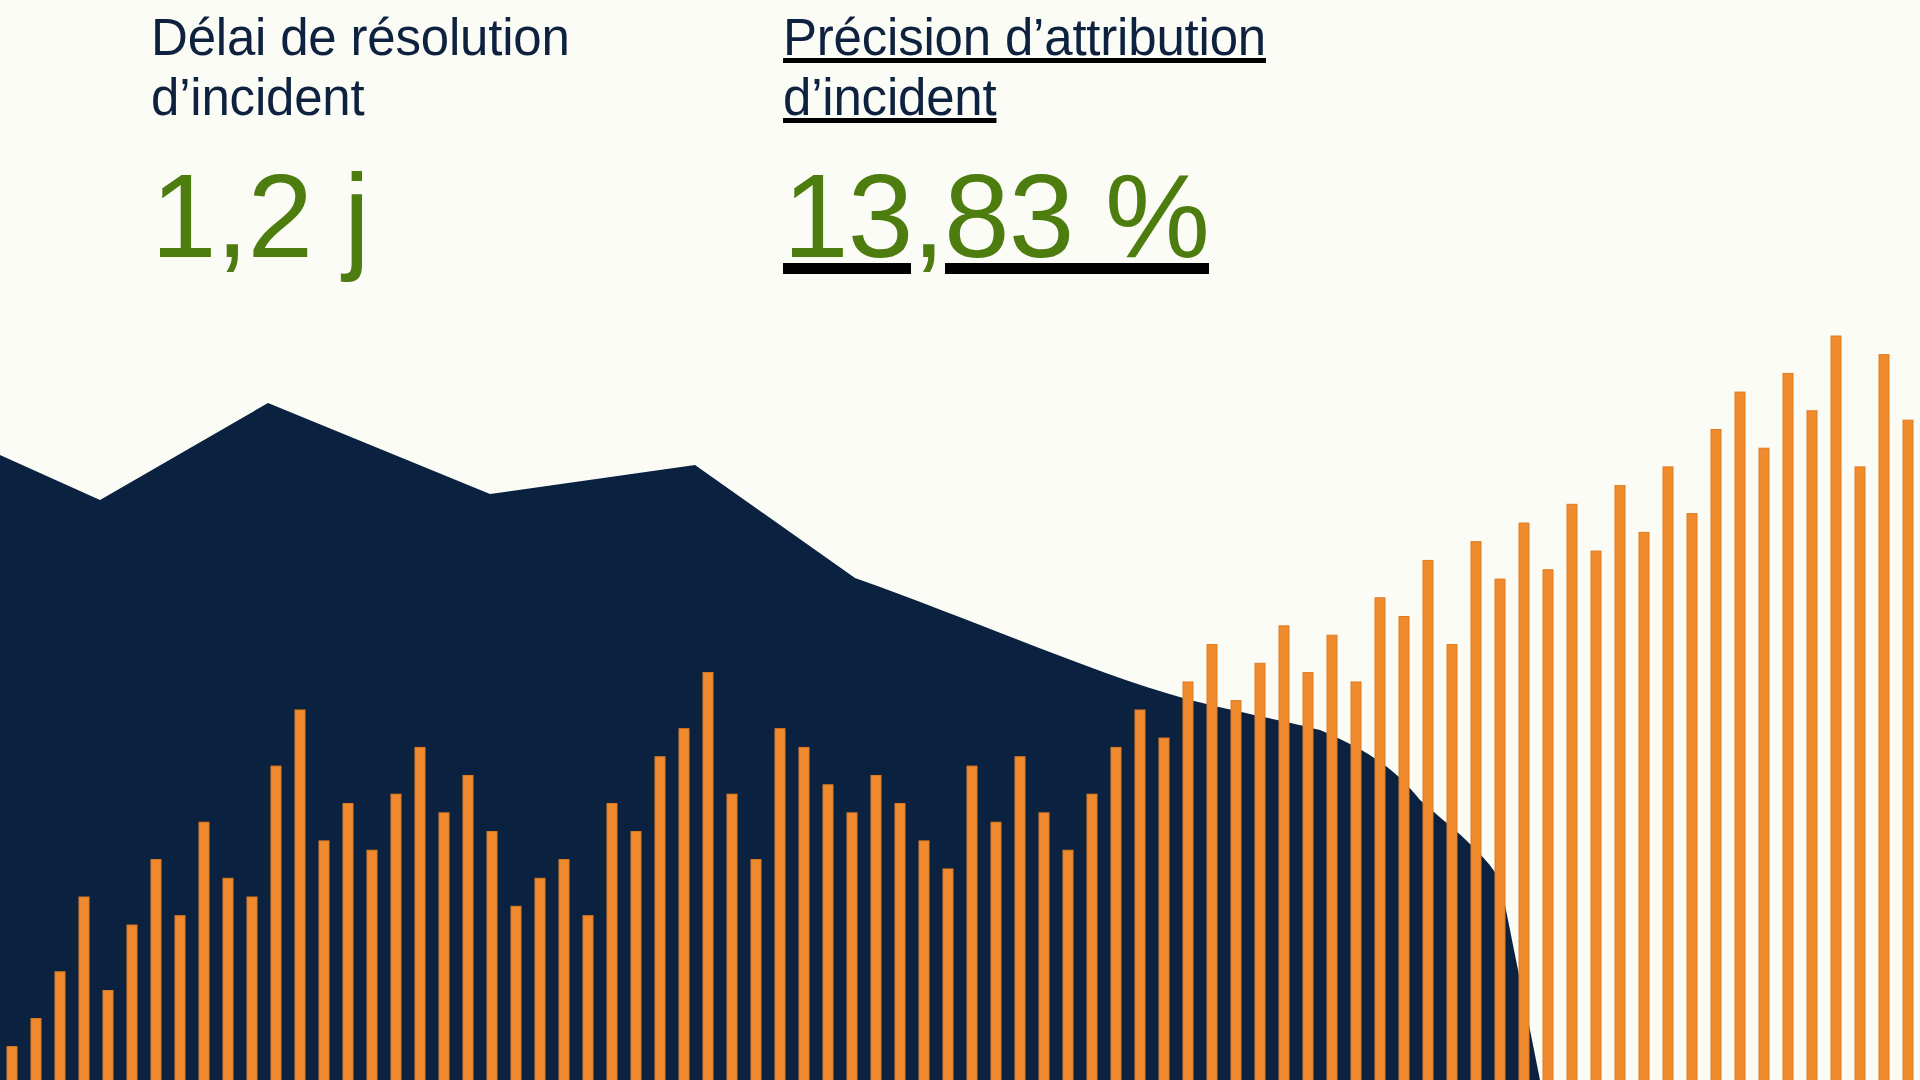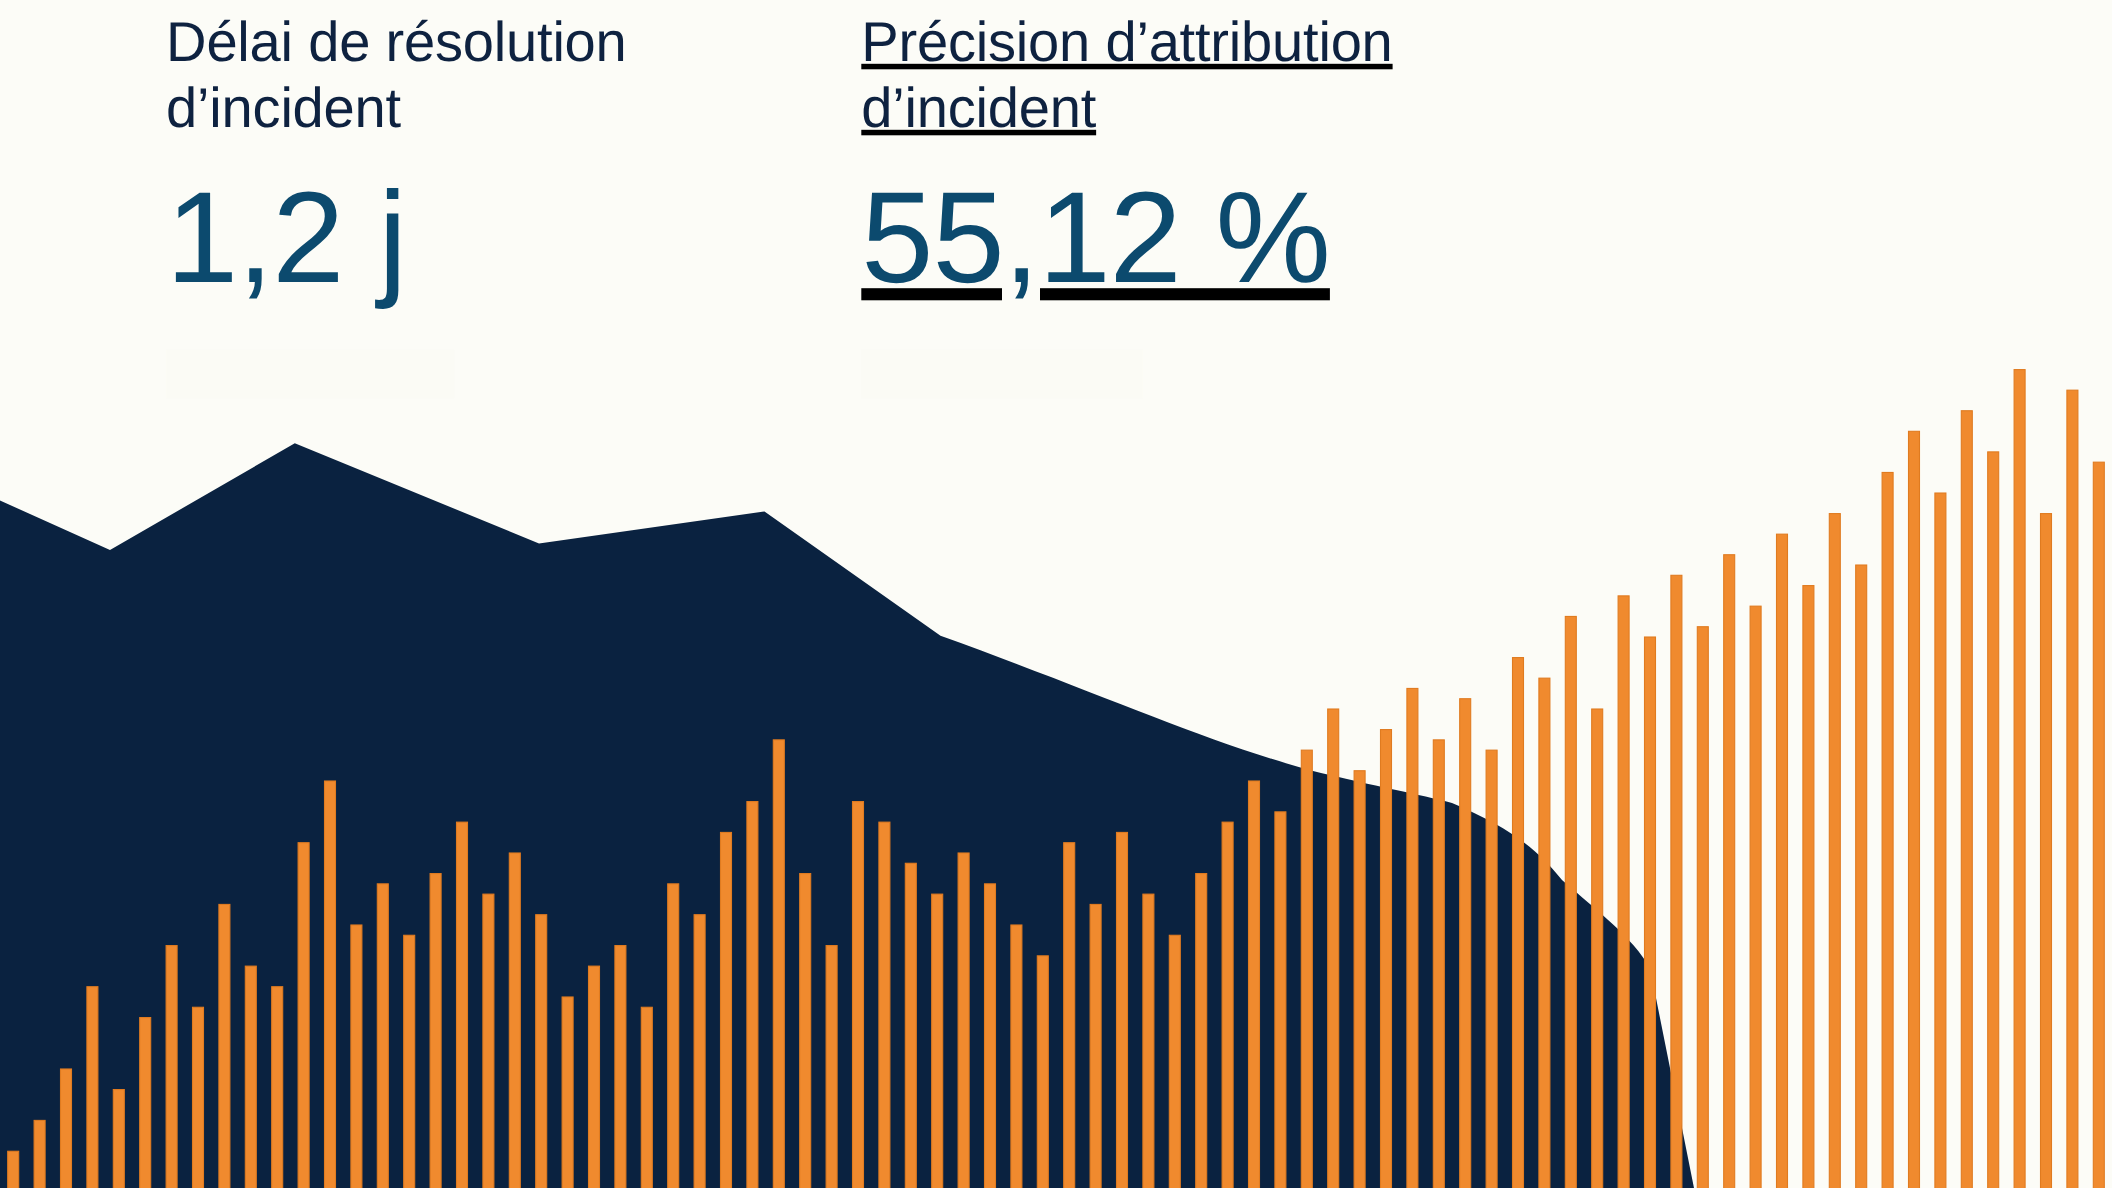--- a/index.html
+++ b/index.html
@@ -22,21 +22,21 @@
   .kpi-label{
     color:#0E2240;
     font-size:51px;
     line-height:1.17;
     font-weight:400;
     letter-spacing:-0.2px;
     white-space:pre-line;
     margin:0;
   }
   .kpi-value{
-    color:#0c4a6e;
+    color:#4d7c0f;
     font-size:118px;
     line-height:1.0;
     font-weight:400;
     letter-spacing:-1px;
     margin:0;
     padding-top:30px;
   }
   
   .kpi-sub{
     position:absolute;
@@ -156,20 +156,20 @@
 d’incident</div>
       <div class="kpi-value">1,2 j</div>
       <div class="kpi-sub" style="left:0px;top:310px;width:262px;height:44px;">
         <div class="kpi-sub-text"></div>
       </div>
     </div>
 
     <div class="kpi" id="kpi-1">
       <div class="kpi-label">Précision d’attribution
 d’incident</div>
-      <div class="kpi-value">55,12 %</div>
+      <div class="kpi-value">13,83 %</div>
       <div class="kpi-sub" style="left:0px;top:310px;width:256px;height:44px;">
         <div class="kpi-sub-text"></div>
       </div>
     </div>
 
   </div>
 </div>
 
 </body></html>

